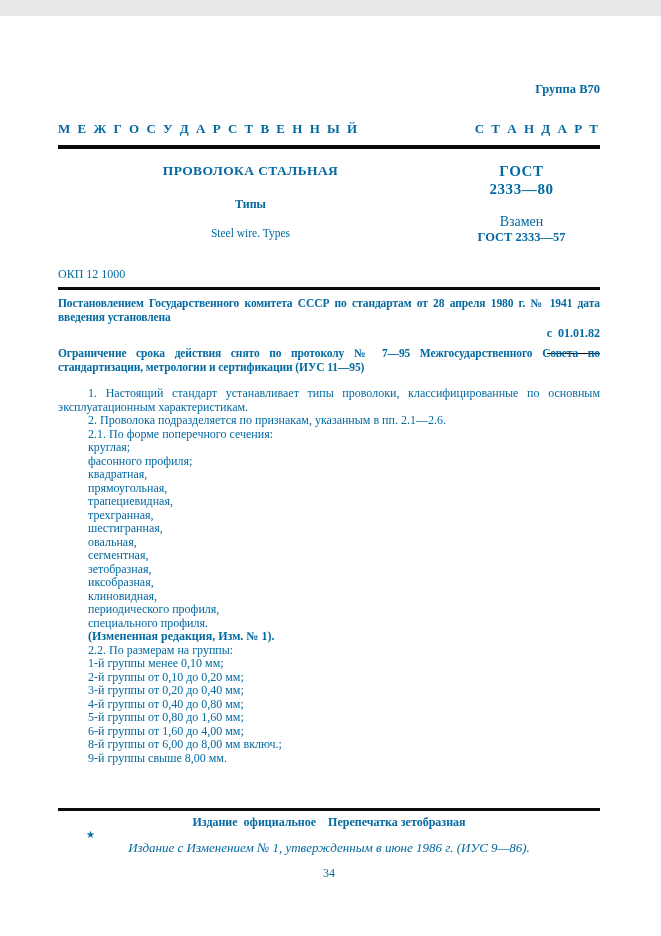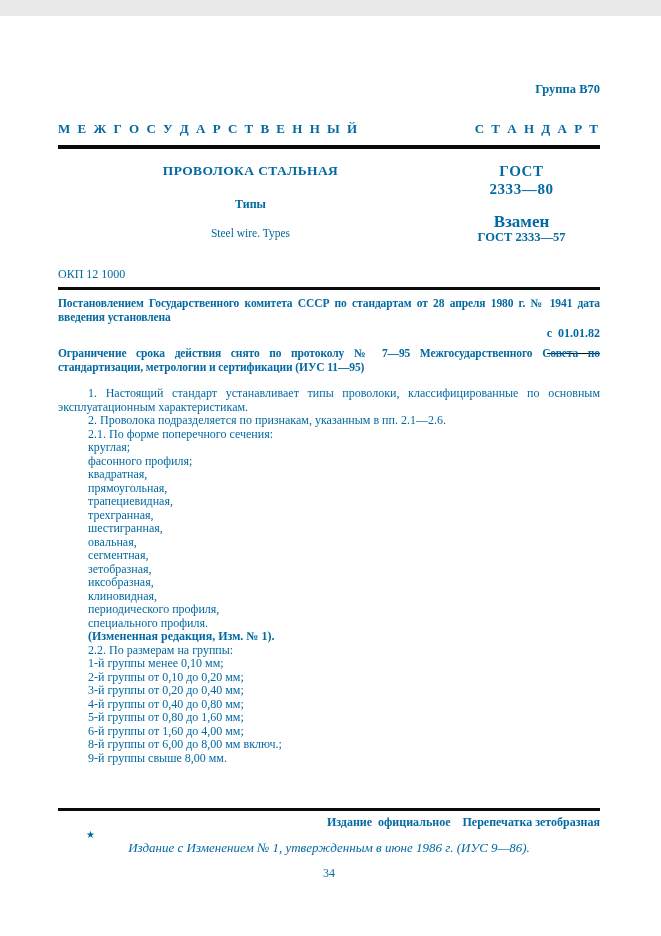--- a/index.html
+++ b/index.html
@@ -37,21 +37,21 @@
   .rule-thick { margin-top: 8px; height: 4px; background: #0a0a0a; }
 
   .title-row { margin-top: 13px; display: flex; }
   .title-left { width: 385px; text-align: center; }
   .doc-title { font-weight: bold; font-size: 13.5px; line-height: 17px; letter-spacing: 0.4px; }
   .doc-subtitle { margin-top: 18px; font-weight: bold; font-size: 12px; line-height: 15px; }
   .doc-title-en { margin-top: 14px; font-size: 11.5px; line-height: 14px; }
   .title-right { flex: 1; text-align: center; }
   .gost-label { font-weight: bold; font-size: 15px; line-height: 18px; letter-spacing: 0.6px; }
   .gost-number { font-weight: bold; font-size: 15px; line-height: 18px; letter-spacing: 0.6px; }
-  .replaces-label { margin-top: 17px; font-weight: bold; font-size: 17px; line-height: 14px; }
+  .replaces-label { margin-top: 17px; font-weight: normal; font-size: 14px; line-height: 14px; }
   .replaces-value { font-weight: bold; font-size: 12.5px; line-height: 16px; }
 
   .okp { margin-top: 22px; font-size: 12px; line-height: 15px; }
   .rule-med { margin-top: 5px; height: 3px; background: #0a0a0a; }
 
   .decree {
     margin-top: 7px;
     font-weight: bold;
     font-size: 11.5px;
     line-height: 13.5px;
@@ -64,21 +64,21 @@
   .body-text { margin-top: 13px; font-size: 12px; line-height: 13.5px; }
   .para { text-indent: 30px; text-align: justify; }
   .list-item { padding-left: 30px; }
   .bold { font-weight: bold; }
 
   .footer { position: absolute; top: 792px; left: 58px; right: 61px; }
   .rule-footer { height: 3px; background: #0a0a0a; }
   .footer-row {
     margin-top: 4px;
     display: flex;
-    justify-content: flex-end;
+    justify-content: center;
     font-weight: bold;
     font-size: 12px;
     line-height: 14px;
     white-space: pre;
     gap: 12px;
   }
   .footnote-star { padding-left: 28px; font-size: 10px; line-height: 11px; }
   .edition-note { margin-top: 1px; text-align: center; font-style: italic; font-size: 13px; line-height: 14px; }
   .page-number { margin-top: 11px; text-align: center; font-size: 12px; line-height: 14px; }
 </style>

